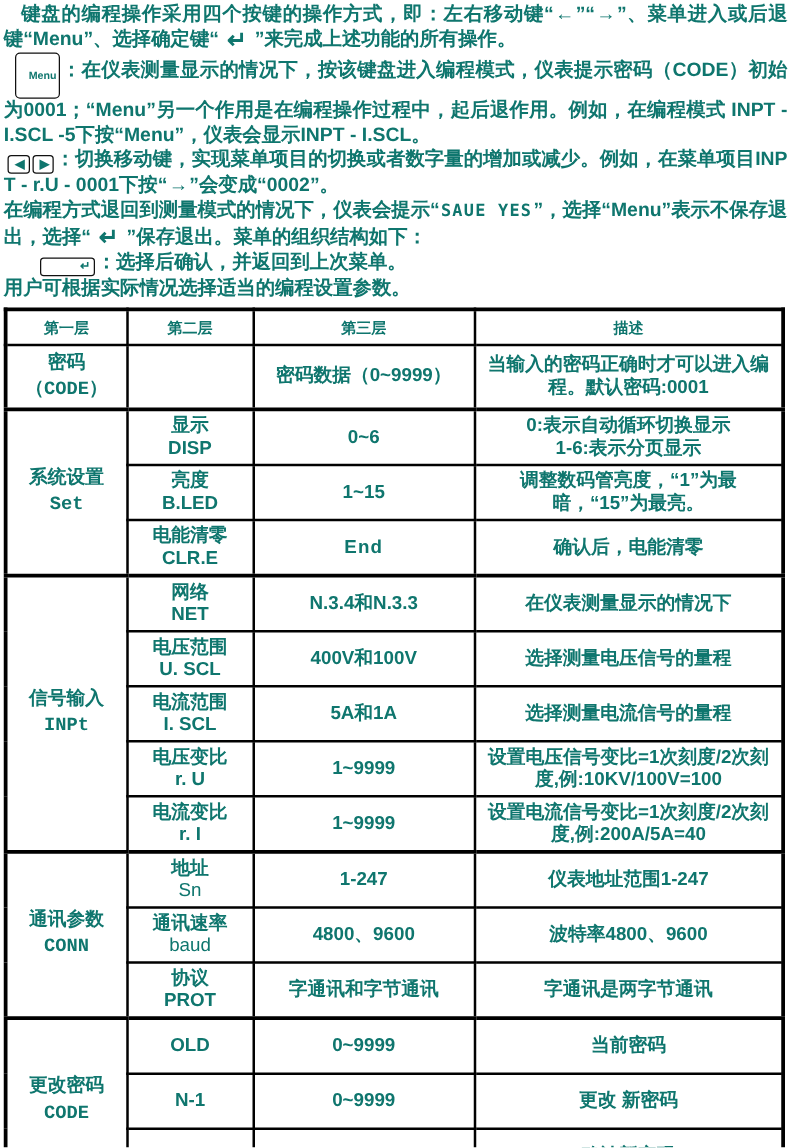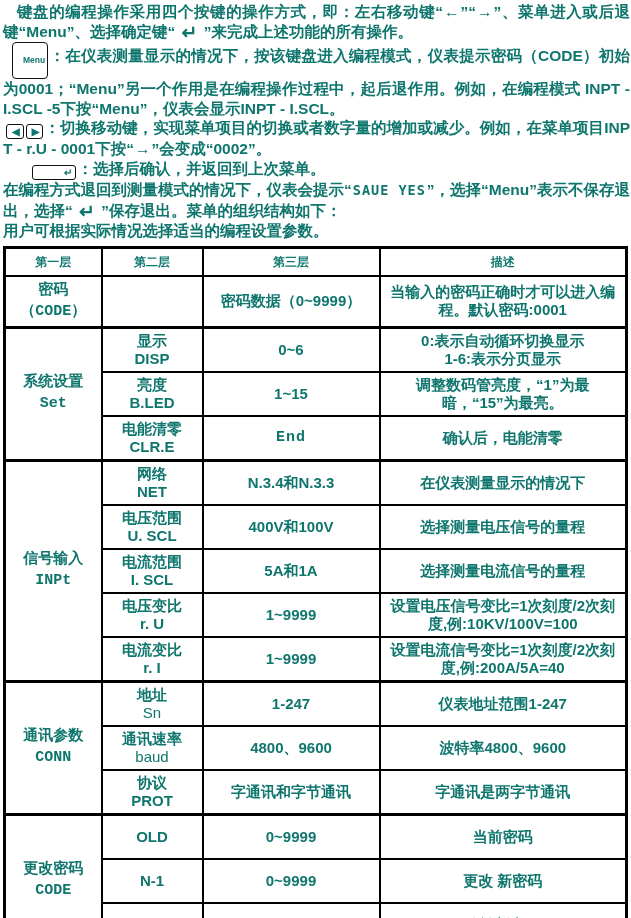--- a/index.html
+++ b/index.html
@@ -41,32 +41,32 @@
     border:2px solid #000;text-align:center;vertical-align:middle;
     padding:2px 3px;font-size:15px;line-height:18px;font-weight:700;
   }
   table.menu thead th{height:22px;font-size:12px;padding:2px;}
   table.menu td{height:38px;}
   td.desc{text-align:left;padding-left:7px;padding-right:3px;}
   tr.gtop td{border-top:3px solid #000;}
   .cellline{display:block;}
   .l1gap .cellline{margin:3px 0;font-family:Liberation Mono, monospace;}
   .light{font-weight:400;}
-  .lcd-cell{font-family:Liberation Mono, monospace;font-size:17px;letter-spacing:1px;}
+  .lcd-cell{font-family:Liberation Sans, sans-serif;font-size:17px;letter-spacing:1px;}
 </style>
 </head>
 <body>
 
 <div class="page">
   <div class="intro" id="intro">
       <div class="para p1"><span class="txt">键盘的编程操作采用四个按键的操作方式，即：左右移动键“</span><span class="arrow">←</span><span class="txt">”“</span><span class="arrow">→</span><span class="txt">”、菜单进入或后退键“Menu”、选择确定键“ </span><span class="enter-glyph">↵</span><span class="txt"> ”来完成上述功能的所有操作。</span></div>
       <div class="para p2"><span class="key key-menu">Menu</span><span class="txt">：在仪表测量显示的情况下，按该键盘进入编程模式，仪表提示密码（CODE）初始为0001；“Menu”另一个作用是在编程操作过程中，起后退作用。例如，在编程模式 INPT - I.SCL -5下按“Menu”，仪表会显示INPT - I.SCL。</span></div>
       <div class="para p3"><span class="key key-left">◀</span><span class="key key-right">▶</span><span class="txt">：切换移动键，实现菜单项目的切换或者数字量的增加或减少。例如，在菜单项目INPT - r.U - 0001下按“</span><span class="arrow">→</span><span class="txt">”会变成“0002”。</span></div>
+      <div class="para p5"><span class="txt">在编程方式退回到测量模式的情况下，仪表会提示“</span><span class="lcd">SAUE YES</span><span class="txt">”，选择“Menu”表示不保存退出，选择“ </span><span class="enter-glyph">↵</span><span class="txt"> ”保存退出。菜单的组织结构如下：</span></div>
       <div class="para p4"><span class="key key-enter">↵</span><span class="txt">：选择后确认，并返回到上次菜单。</span></div>
-      <div class="para p5"><span class="txt">在编程方式退回到测量模式的情况下，仪表会提示“</span><span class="lcd">SAUE YES</span><span class="txt">”，选择“Menu”表示不保存退出，选择“ </span><span class="enter-glyph">↵</span><span class="txt"> ”保存退出。菜单的组织结构如下：</span></div>
       <div class="para p6"><span class="txt">用户可根据实际情况选择适当的编程设置参数。</span></div>
     </div>
   <table class="menu">
     <colgroup>
         <col class="c1">
         <col class="c2">
         <col class="c3">
         <col class="c4">
       </colgroup>
     <thead id="menu-head">

